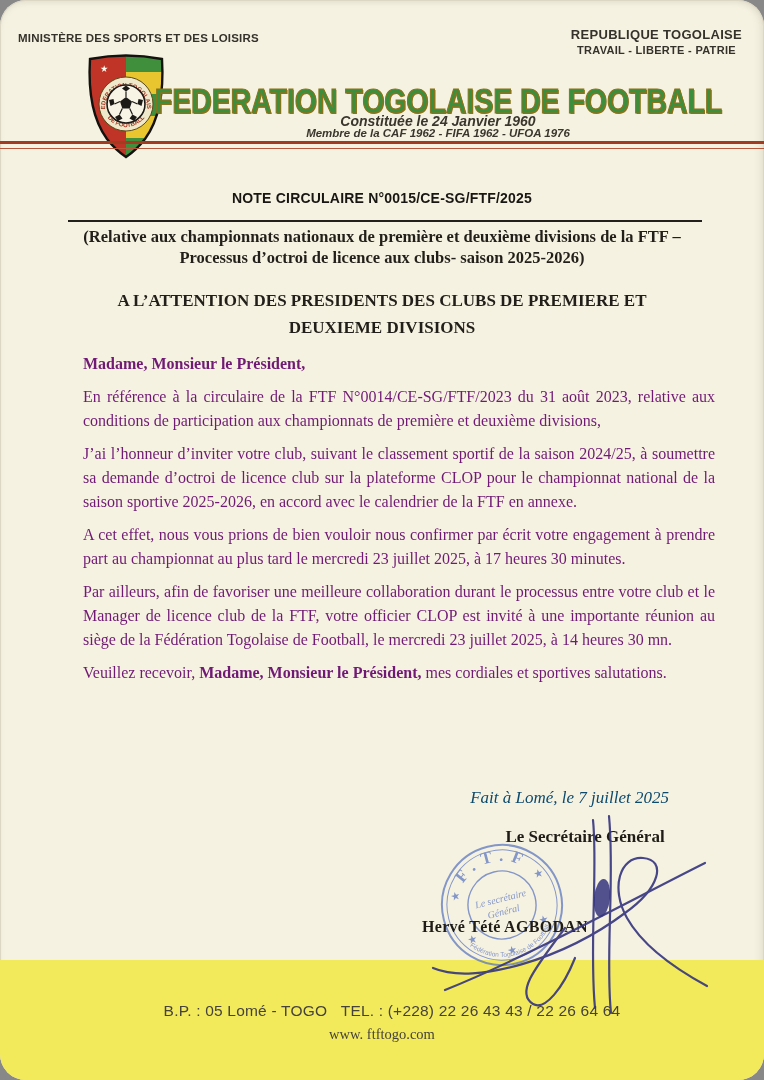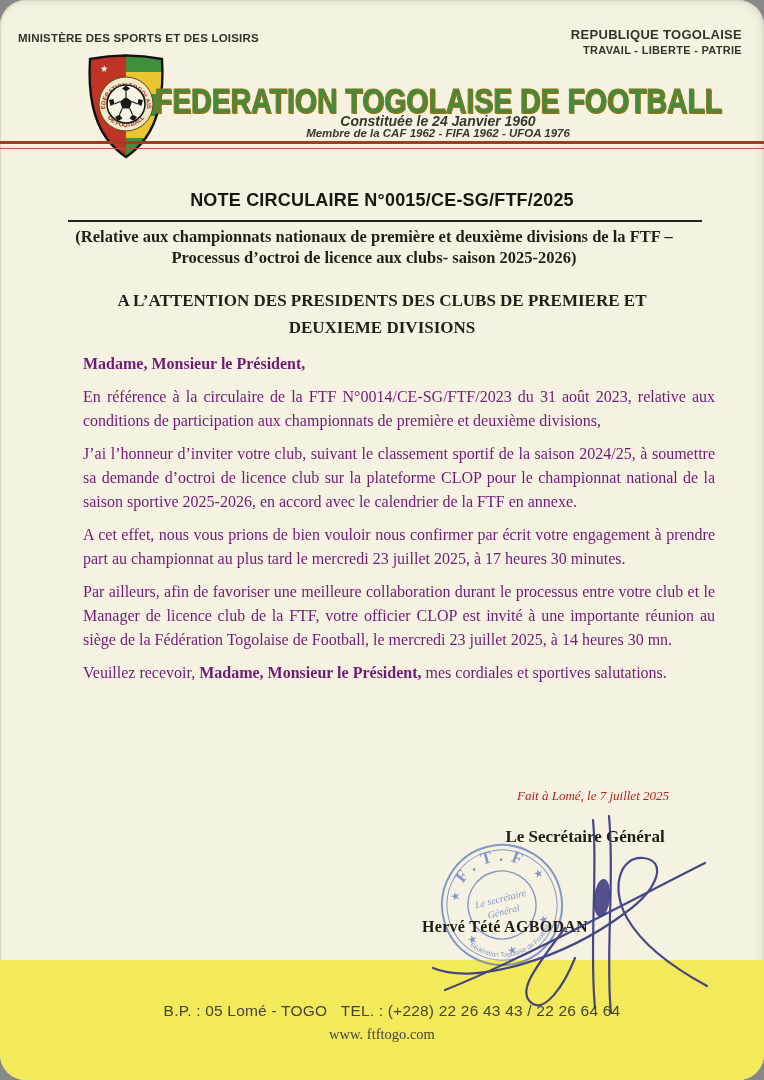--- a/index.html
+++ b/index.html
@@ -16,21 +16,21 @@
     border-radius:26px;
   }
 
   
   .ministry {
     position:absolute; left:18px; top:32px;
     font-family:"Liberation Sans", sans-serif;
     font-weight:bold; font-size:11.5px; letter-spacing:.2px; color:#35322c;
   }
   .republic {
-    position:absolute; right:22px; top:27px; text-align:right;
+    position:absolute; right:22px; top:27px; text-align:center;
     font-family:"Liberation Sans", sans-serif; font-weight:bold; color:#35322c;
   }
   .republic .l1 { font-size:13px; letter-spacing:.3px; }
   .republic .l2 { font-size:11px; letter-spacing:.3px; margin-top:2px; }
 
   .crest { position:absolute; left:84px; top:50px; width:84px; height:110px; }
 
   .fed-title-wrap {
     position:absolute; left:168px; top:60px; width:540px; height:52px;
     display:flex; align-items:center; justify-content:center;margin-top:15px;
@@ -55,46 +55,46 @@
   .head-rule {
     position:absolute; left:0; top:141px; width:764px; height:8px;
     border-top:3px solid #a23c21;
     border-bottom:1px solid #b4573a;
   }
 
   
   .doc-title {
     position:absolute; left:0; top:190px; width:764px; text-align:center;
     font-family:"Liberation Sans", sans-serif;
-    font-weight:800; font-size:18px; letter-spacing:.2px; color:#181613;
+    font-weight:800; font-size:14px; letter-spacing:.2px; color:#181613;
   }
   .doc-title-rule {
     position:absolute; left:68px; top:220px; width:634px; height:2px; background:#22201c;
   }
   .doc-subtitle {
-    position:absolute; left:74px; top:226px; width:600px; text-align:center;
+    position:absolute; left:82px; top:226px; width:600px; text-align:center;
     font-weight:bold; font-size:16.5px; line-height:21px; color:#221f1a;
   }
   .attention {
     position:absolute; left:82px; top:287px; width:600px; text-align:center;
     font-weight:bold; font-size:17px; line-height:27px; color:#221f1a;
   }
 
   
   .body-text {
     position:absolute; left:83px; top:352px; width:632px;
     font-size:16px; line-height:24px; text-align:justify; color:#701a75;
   }
   .body-text p { margin:0 0 9px 0; }
   .salutation { font-weight:bold; text-align:left; }
   .closing b { font-weight:bold; }
 
   .dateline {
     position:absolute; right:95px; top:788px;
-    font-style:italic; font-size:13px; color:#b91c1c;
+    font-style:italic; font-size:17px; color:#0c4a6e;
   }
   .signer-title {
     position:absolute; left:455px; top:827px; width:260px; text-align:center;
     font-weight:bold; font-size:17px; color:#1f1c17;
   }
   .signer-name {
     position:absolute; left:375px; top:918px; width:260px; text-align:center;
     font-weight:bold; font-size:16px; letter-spacing:.3px; color:#1f1c17; z-index:2;
   }
   .stamp { position:absolute; left:430px; top:833px; width:145px; height:145px; z-index:1; }

